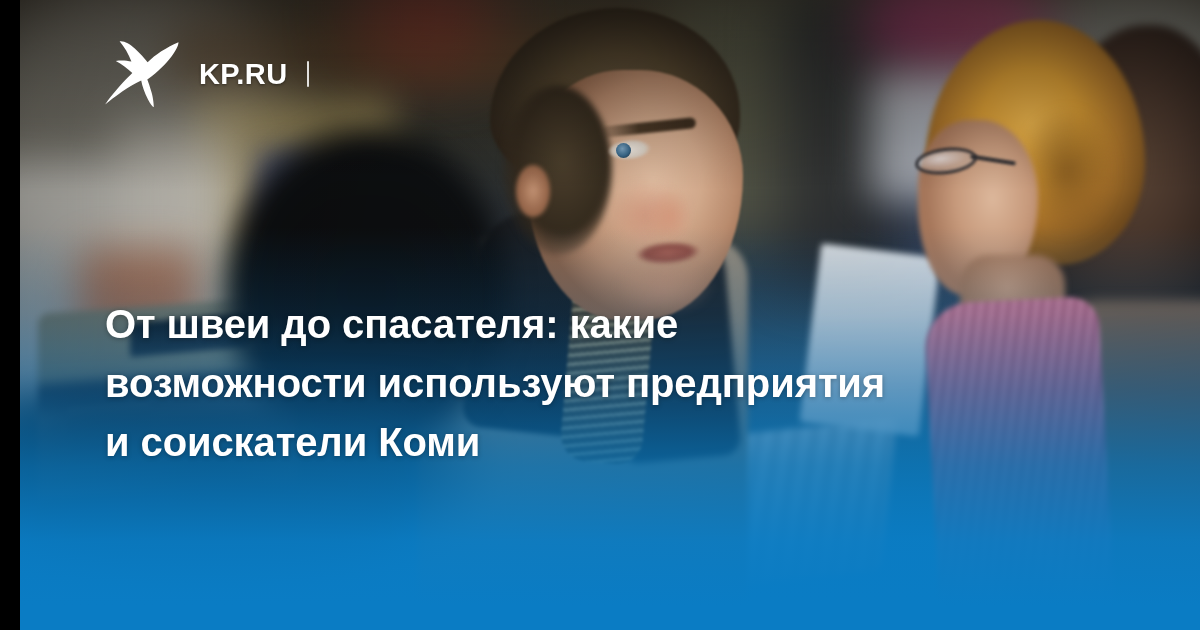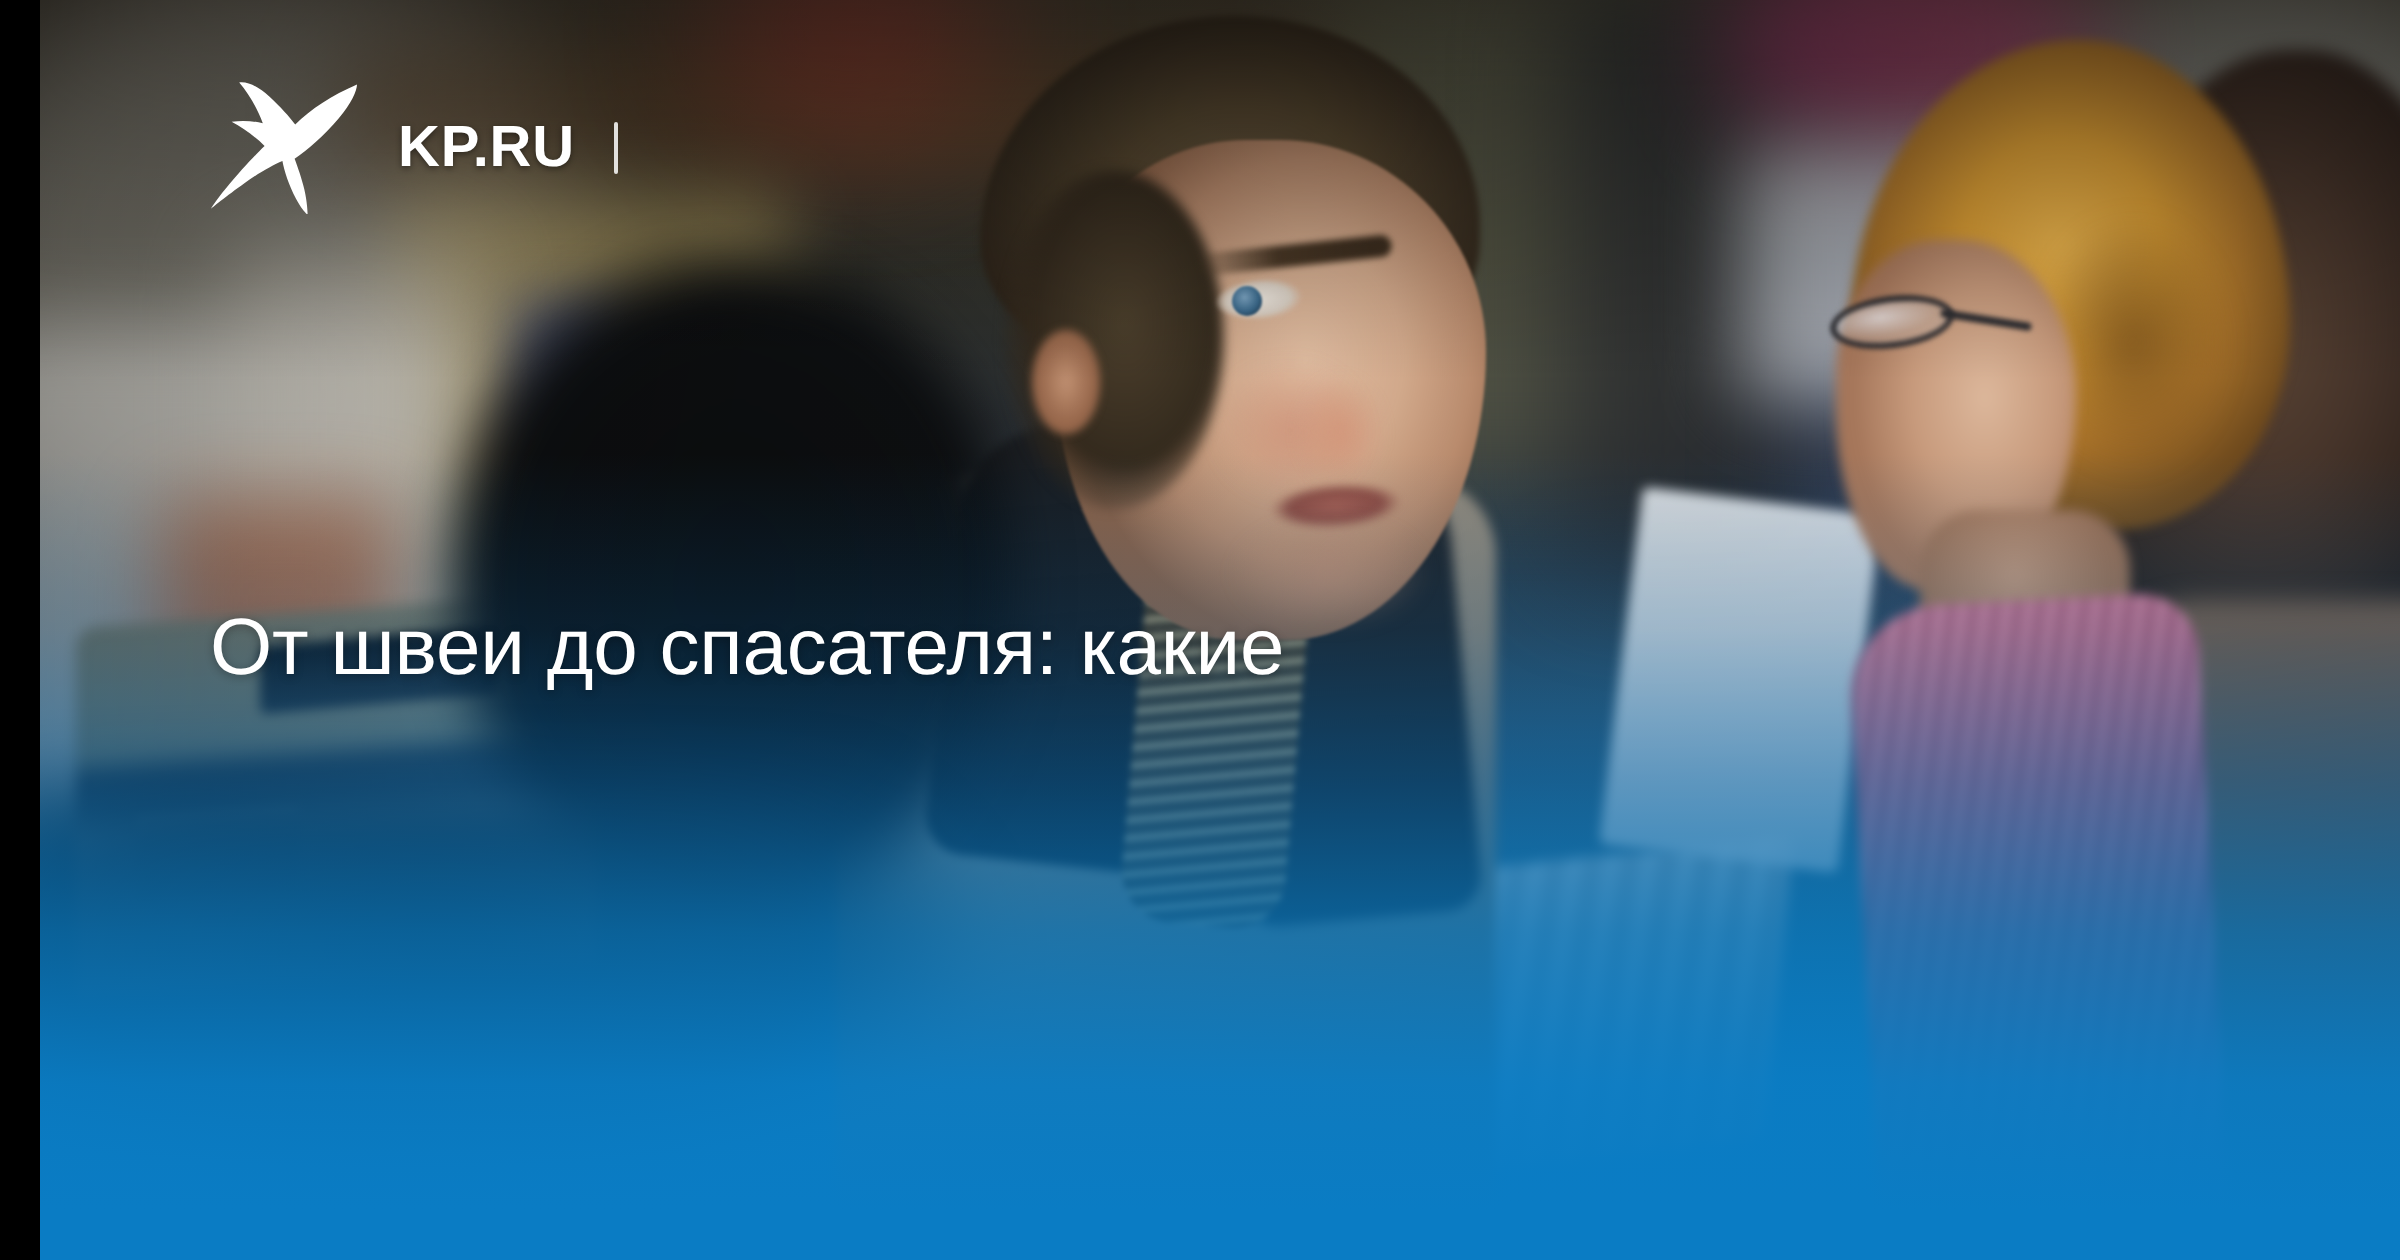--- a/index.html
+++ b/index.html
@@ -275,21 +275,21 @@
   }
   .brand-section{
     color:#fff;font-size:28px;font-weight:400;letter-spacing:.1px;
     white-space:nowrap;line-height:1;
     text-shadow:0 1px 3px rgba(0,0,0,.45);
   }
 
   .headline{
     position:absolute;left:85px;top:268px;width:1040px;
     z-index:5;color:#fff;
-    font-size:40px;font-weight:400;line-height:59px;
+    font-size:40px;font-weight:700;line-height:59px;
     letter-spacing:-.1px;
     text-shadow:0 1px 5px rgba(0,0,0,.30);
   }
   .headline .ln{display:block;white-space:nowrap;}
 </style>
 </head>
 <body>
 
 <div class="card">
 
@@ -363,15 +363,17 @@
   <div class="brand">
     <svg class="logo-bird" viewBox="0 0 74 66" aria-hidden="true">
       <path fill="#ffffff" d="M73.5 1.2 C61 6.5 50.5 13.5 42.6 21.2 C39.6 17.4 35.2 12.3 29.8 7.4 C24.6 2.7 19.4 -0.4 14.6 0.2 C19.2 5.6 23.6 12.9 26.4 20.6 C22.1 19.6 16.6 19.0 10.8 19.9 C16.6 23.0 22.6 27.3 27.3 32.0 C22.4 36.7 15.6 43.9 8.0 53.1 C2.6 59.6 0.4 63.4 0.4 63.4 C0.4 63.4 8.2 57.0 17.2 50.6 C24.5 45.4 31.2 41.6 36.2 39.5 C37.2 44.7 39.3 51.3 43.0 58.4 C46.0 64.2 48.8 66.4 48.8 66.4 C48.8 64.2 48.4 58.1 46.6 51.5 C45.1 46.0 43.4 41.3 42.3 38.4 C48.7 34.0 57.1 26.8 64.3 18.2 C70.7 10.6 73.5 4.3 73.5 1.2 Z"></path>
     </svg>
     <span class="brand-name">KP.RU</span>
     <span class="brand-sep"></span>
   </div>
 
   <h1 class="headline">
     <span class="ln">От швеи до спасателя: какие</span>
+    <span class="ln">возможности используют предприятия</span>
+    <span class="ln">и соискатели Коми</span>
   </h1>
 
 </div>
 
 </body></html>

